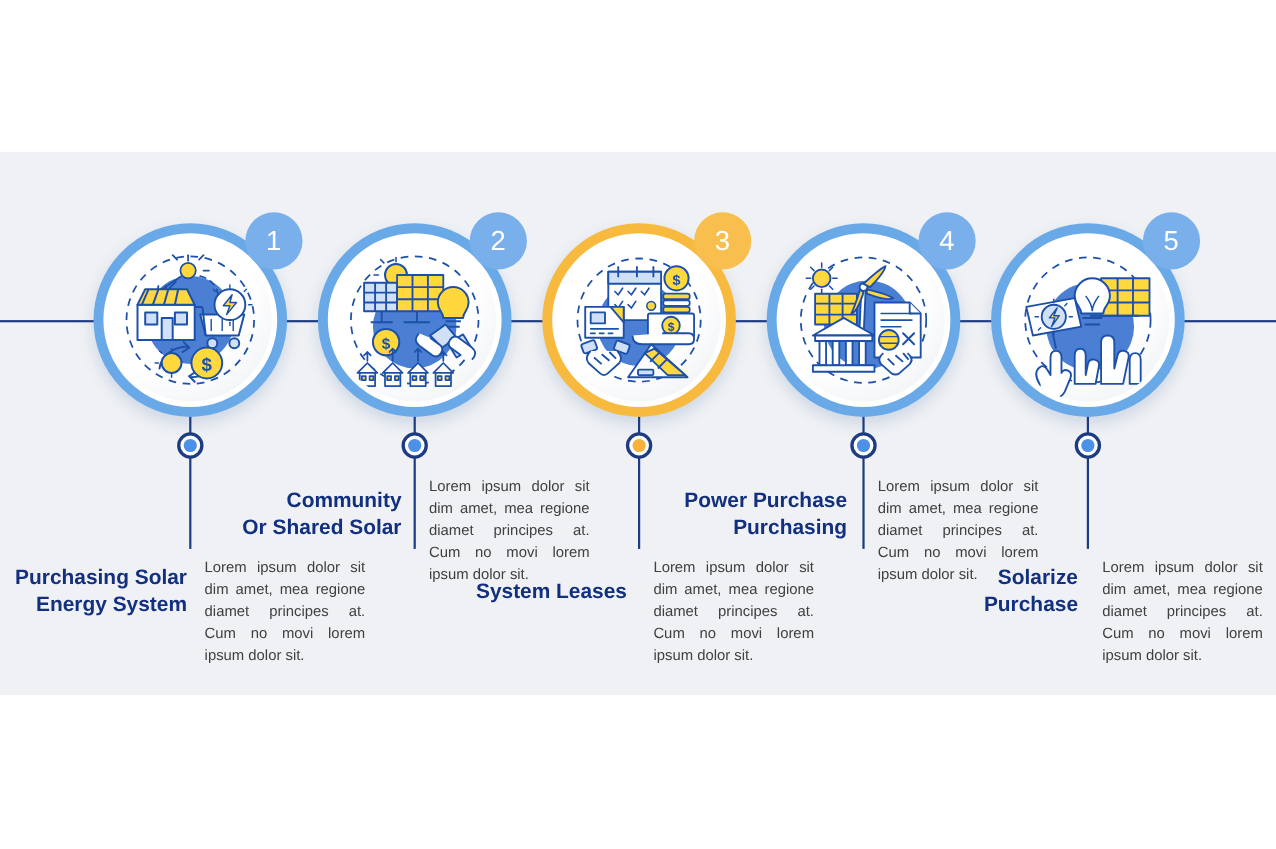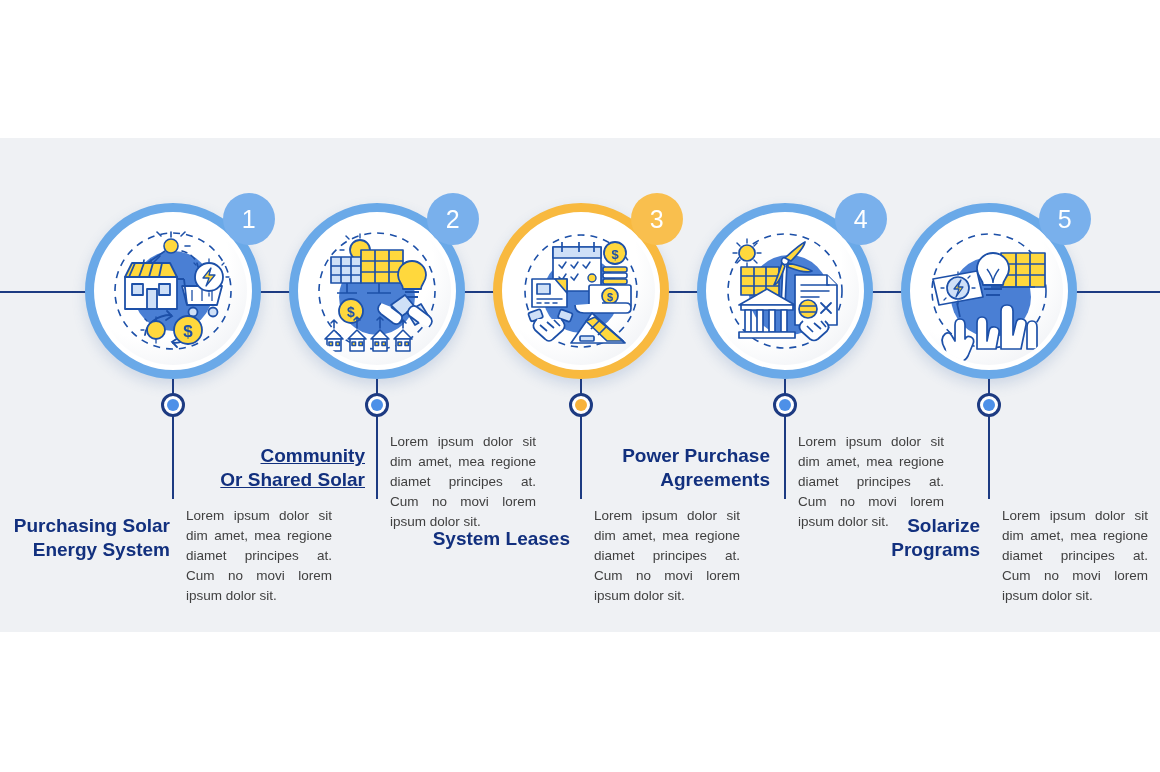--- a/index.html
+++ b/index.html
@@ -254,21 +254,21 @@
           </g>
         </svg>
       </div>
     </div>
     <div class="badge">2</div>
   </div>
   <div class="stem" style="left:376px;top:379px;height:120px;"></div>
   <div class="dot" style="left:365px;top:393px;">
       <i></i>
     </div>
-  <div class="ttl r" style="left:195px;top:444px;width:170px;text-decoration:underline;">Community
+  <div class="ttl r" style="left:195px;top:444px;width:170px;">Community
 Or Shared Solar</div>
   <div class="body" style="left:390px;top:432px;">Lorem ipsum dolor sit dim amet, mea regione diamet principes at. Cum no movi lorem ipsum dolor sit.</div>
 
   <div class="node accent" style="left:493px;">
     <div class="ring"></div>
     <div class="inner">
       <div class="icon-wrap">
         <svg viewBox="0 0 148 148">
           <circle cx="74" cy="78" r="38" fill="#4a7fd4"></circle>
           <circle cx="74" cy="74" r="56" fill="none" stroke="#1d50a8" stroke-width="1.6" stroke-dasharray="7 6"></circle>
@@ -414,21 +414,21 @@
         </svg>
       </div>
     </div>
     <div class="badge">4</div>
   </div>
   <div class="stem" style="left:784px;top:379px;height:120px;"></div>
   <div class="dot" style="left:773px;top:393px;">
       <i></i>
     </div>
   <div class="ttl r" style="left:600px;top:444px;width:170px;">Power Purchase
-Agreements</div>
+Purchasing</div>
   <div class="body" style="left:798px;top:432px;">Lorem ipsum dolor sit dim amet, mea regione diamet principes at. Cum no movi lorem ipsum dolor sit.</div>
 
   <div class="node" style="left:901px;">
     <div class="ring"></div>
     <div class="inner">
       <div class="icon-wrap">
         <svg viewBox="0 0 148 148">
           <circle cx="76" cy="80" r="40" fill="#4a7fd4"></circle>
           <circle cx="74" cy="74" r="57" fill="none" stroke="#1d50a8" stroke-width="1.6" stroke-dasharray="7 6"></circle>
 
@@ -472,16 +472,16 @@
         </svg>
       </div>
     </div>
     <div class="badge">5</div>
   </div>
   <div class="stem" style="left:988px;top:379px;height:120px;"></div>
   <div class="dot" style="left:977px;top:393px;">
       <i></i>
     </div>
   <div class="ttl r" style="left:810px;top:514px;width:170px;">Solarize
-Programs</div>
+Purchase</div>
   <div class="body" style="left:1002px;top:506px;">Lorem ipsum dolor sit dim amet, mea regione diamet principes at. Cum no movi lorem ipsum dolor sit.</div>
 
 </div>
 
 </body></html>

